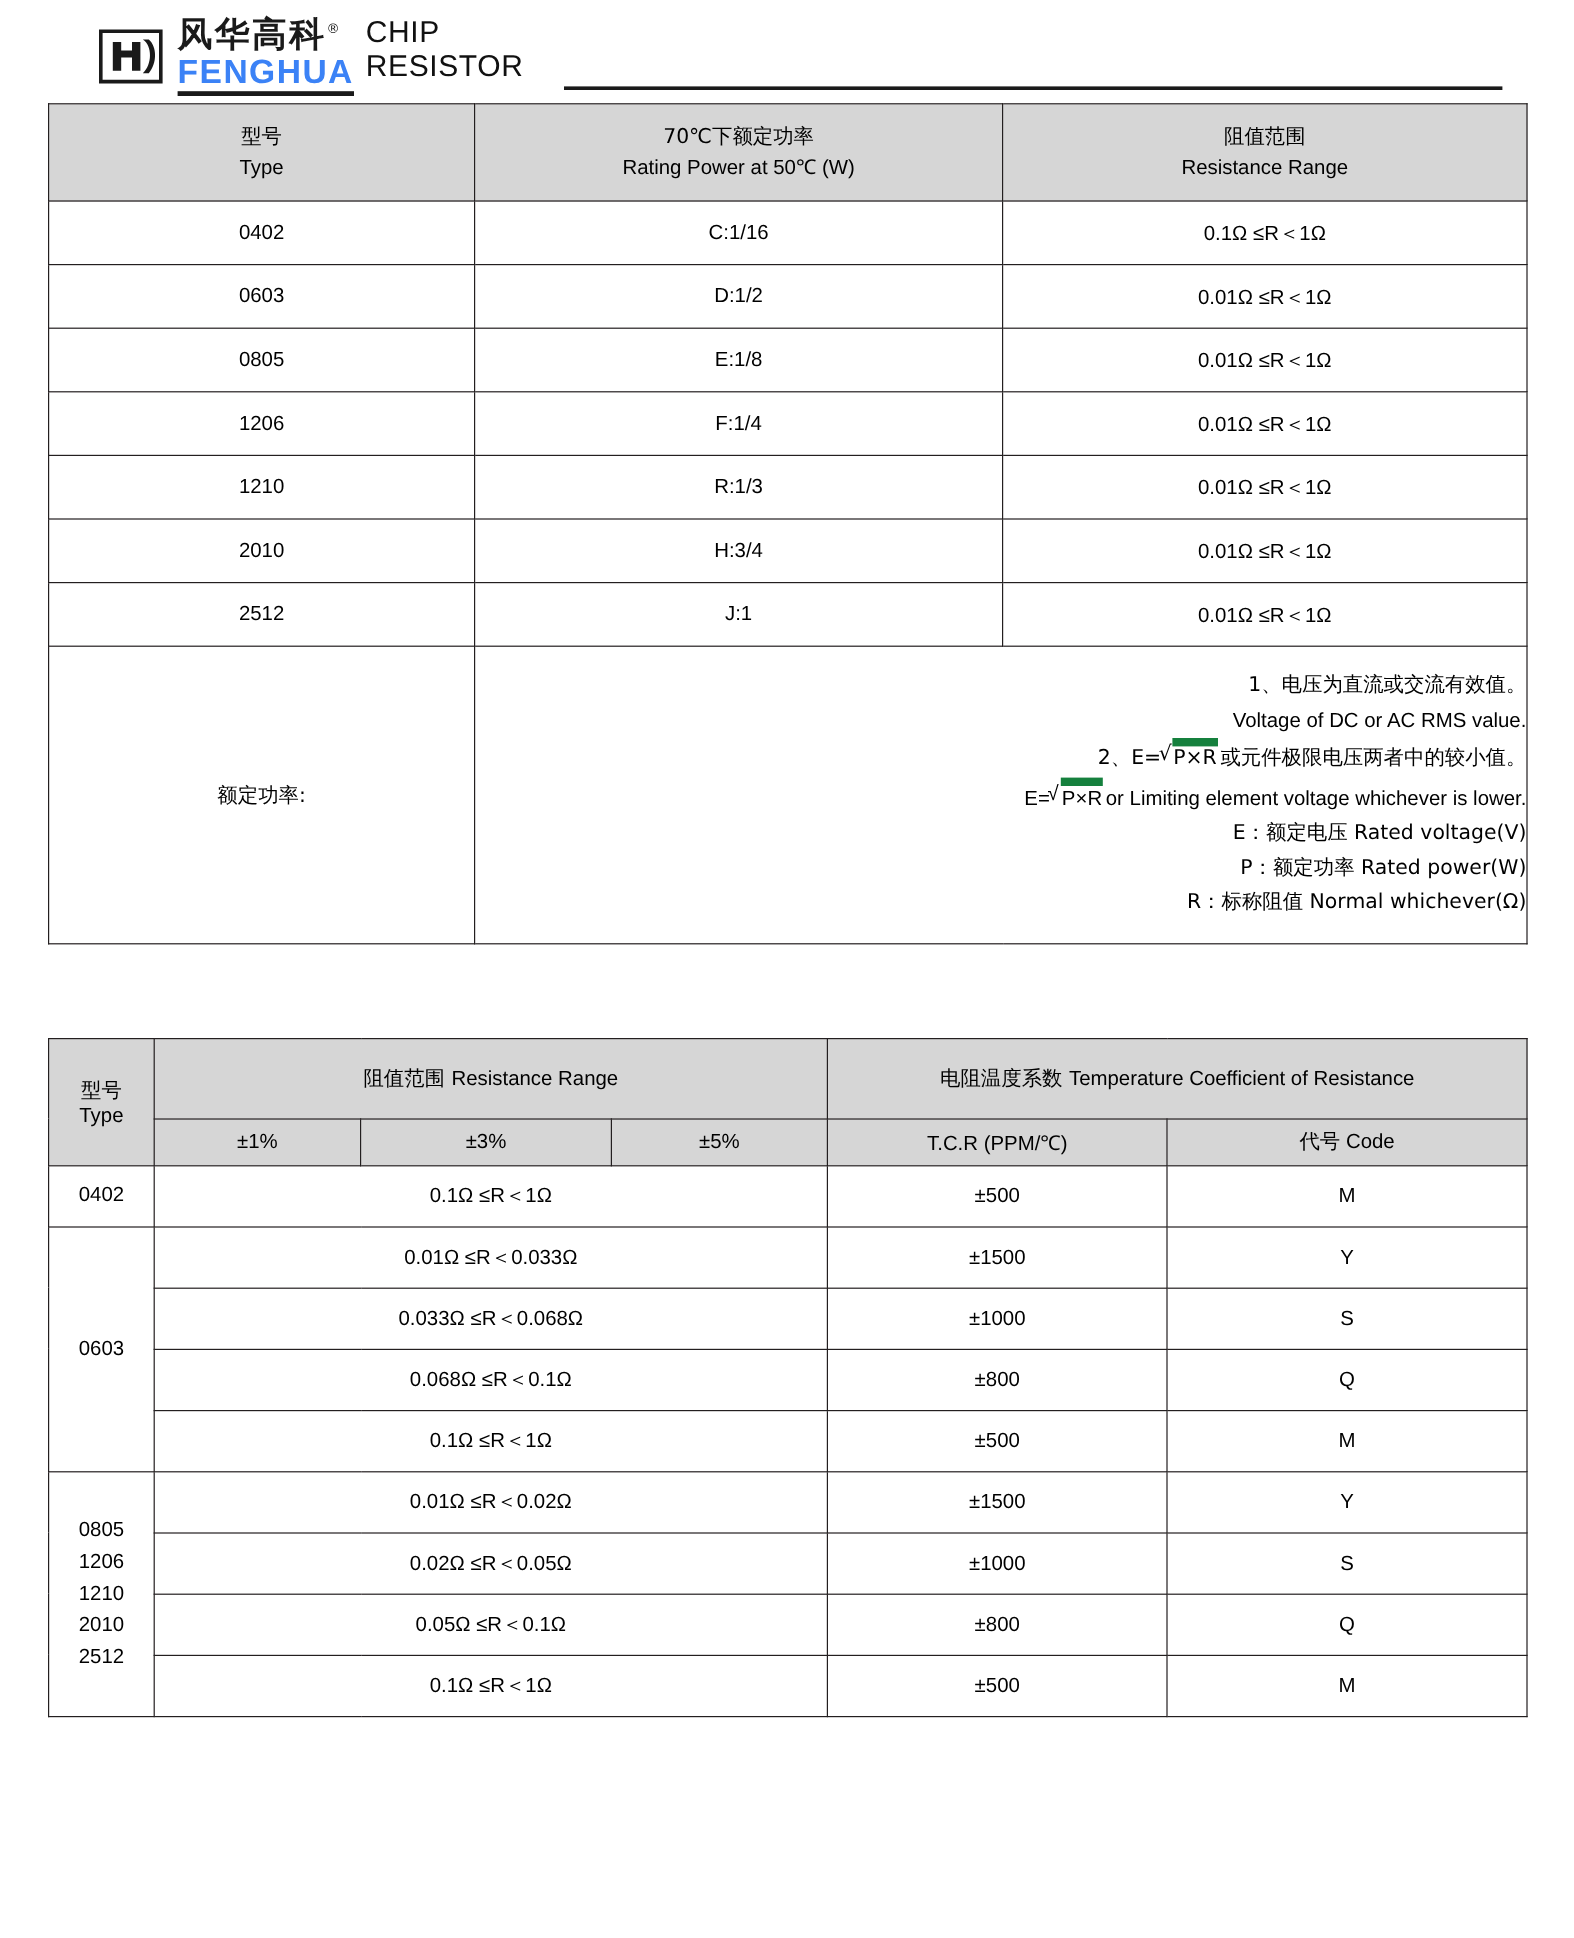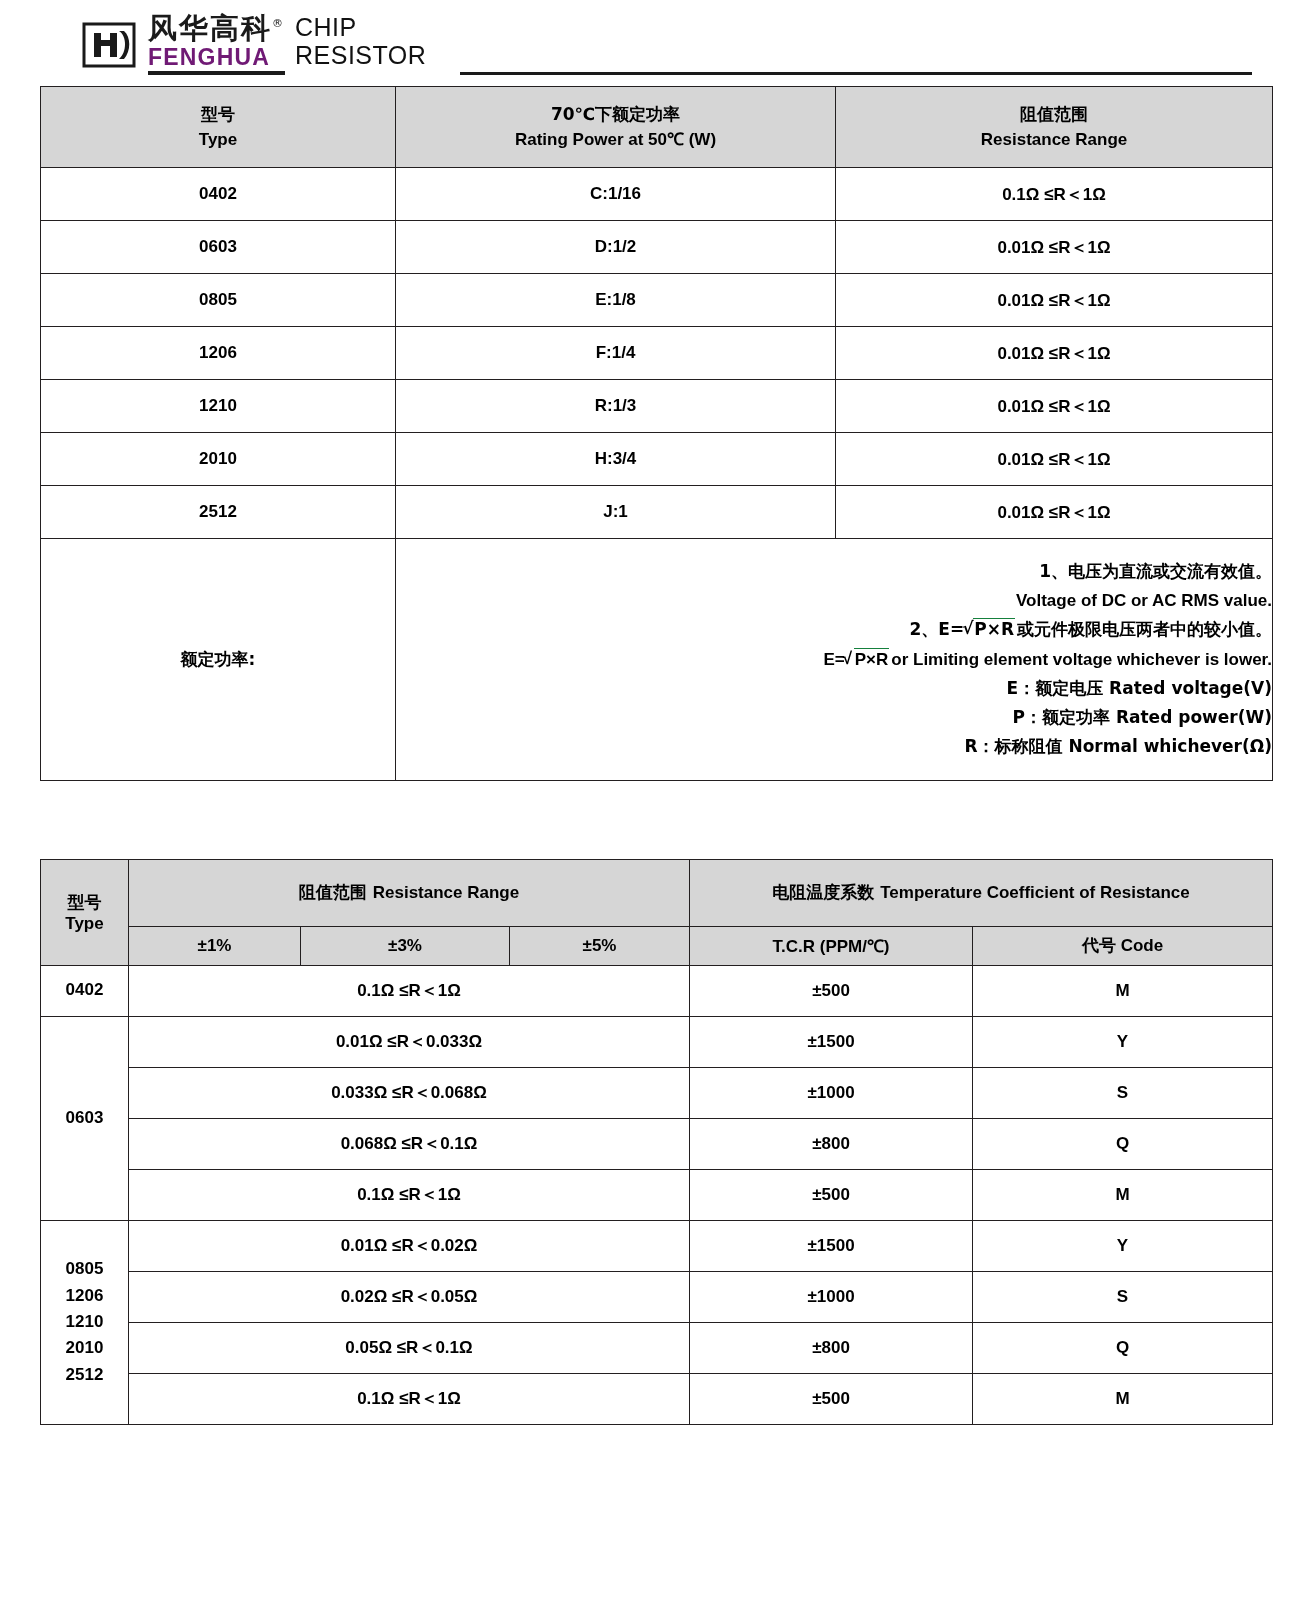--- a/index.html
+++ b/index.html
@@ -53,24 +53,24 @@
     position: relative;
   }
   .logo-cn .reg {
     font-size: 11px;
     vertical-align: super;
     font-weight: normal;
   }
   .logo-en {
     font-family: "Liberation Sans", sans-serif;
     font-weight: bold;
-    font-size: 23px;
+    font-size: 28px;
     letter-spacing: 1.2px;
     margin-top: 3px;
-    color: #701a75;
+    color: #3b82f6;
     position: relative;
   }
   .logo-en::after {
     content: "";
     display: block;
     height: 4px;
     background: #1a1a1a;
     margin-top: 2px;
   }
   .header-right {
@@ -122,21 +122,20 @@
     font-family: "Liberation Sans", sans-serif;
     margin-left: 18px;
   }
 
   
   table {
     border-collapse: collapse;
     width: 1232px;
     margin: 0 16px 0 0;
     table-layout: fixed;
-    font-weight: bold;
   }
   .tbl1 { margin-left: 0; }
   td, th {
     border: 1px solid #231f20;
     text-align: center;
     vertical-align: middle;
     font-size: 17px;
     font-family: "Liberation Sans", sans-serif;
     padding: 0;
   }
@@ -170,21 +169,21 @@
   }
   .sqrt::before {
     content: "√";
     position: absolute;
     left: -2px;
     top: -1px;
     font-size: 17px;
   }
   .sqrt .bar {
     display: inline-block;
-    border-top: 1px solid #15803d;
+    border-top: 7px solid #15803d;
     padding: 0 1px;
     line-height: 1.25;
   }
 
   
   .tbl2 { margin-top: 78px; }
   .tbl2 td { height: 50px; }
   .tbl2 .hdr2 td {
     background: #d6d6d6;
     font-family: "DejaVu Sans", sans-serif;

